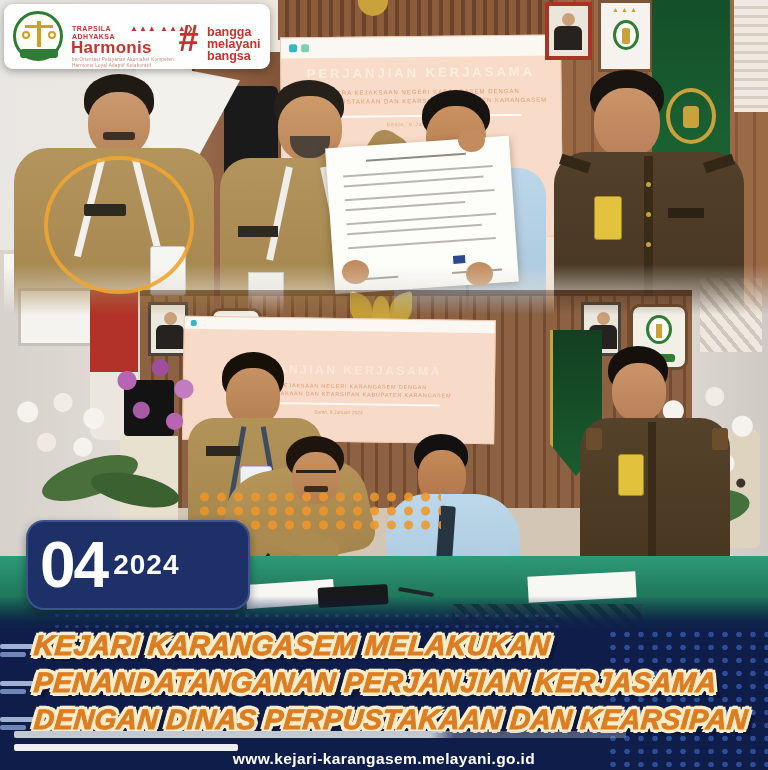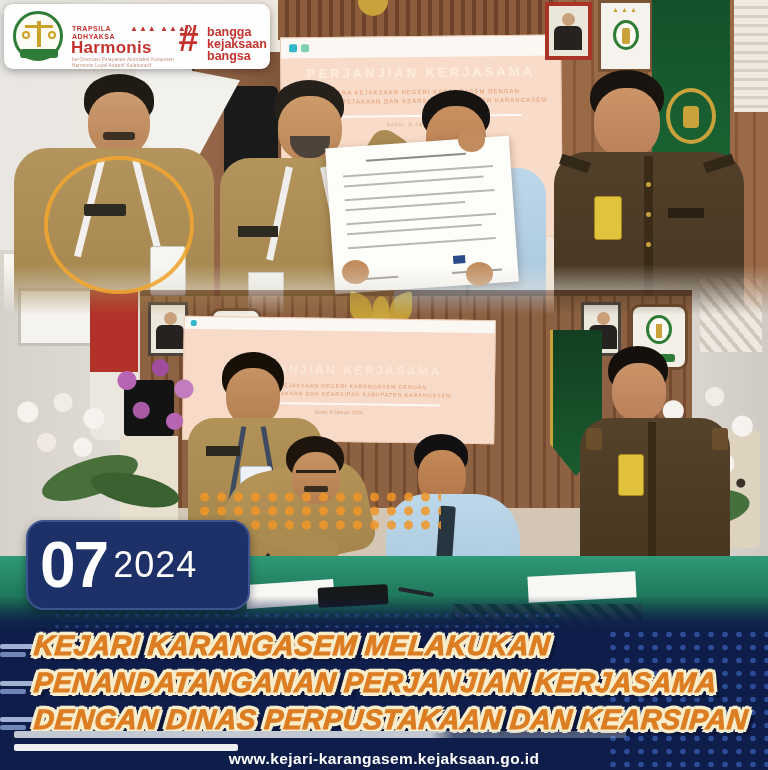--- a/index.html
+++ b/index.html
@@ -211,21 +211,21 @@
   .lb-tag{position:absolute;left:68px;font-size:4.5px;color:#c08a78;letter-spacing:.3px;}
   .lb-tag1{top:53px;}.lb-tag2{top:59px;}
   .lb-hash{left:174px;top:17px;font-size:36px;font-weight:bold;font-style:italic;color:#c5332f;line-height:1;}
   .lb-w{position:absolute;left:203px;font-size:12.5px;font-weight:bold;color:#c5332f;line-height:1;}
   .lb-w1{top:22px;}.lb-w2{top:34px;}.lb-w3{top:46px;}
   
   .badge{left:26px;top:520px;width:224px;height:90px;z-index:8;background:#1d3067;border-radius:18px;border:2px solid rgba(120,150,220,.35);box-shadow:0 4px 10px rgba(0,0,20,.4);display:flex;align-items:center;padding-left:12px;color:#fff;}
   .badge-day{font-size:64px;font-weight:bold;line-height:1;letter-spacing:-2px;}
   .badge-col{margin-left:6px;display:flex;flex-direction:column;}
   .badge-month{font-size:26px;font-weight:bold;line-height:26px;}
-  .badge-year{font-size:36px;font-weight:normal;line-height:34px;letter-spacing:1px;}
+  .badge-year{font-size:28px;font-weight:bold;line-height:34px;letter-spacing:1px;}
 </style>
 </head>
 <body>
 
 <div class="canvas">
 
   <div class="abs ph-bot">
     <div class="abs b-wall"></div>
     <div class="abs b-window"></div>
     <div class="abs b-wood"></div>
@@ -446,43 +446,43 @@
     <div class="stripe s3a"></div>
     <div class="stripe s3b"></div>
   </div>
 
   <div class="hl hl1">KEJARI KARANGASEM MELAKUKAN</div>
   <div class="hl hl2">PENANDATANGANAN PERJANJIAN KERJASAMA</div>
   <div class="hl hl3">DENGAN DINAS PERPUSTAKAAN DAN KEARSIPAN</div>
 
   <div class="abs bar1"></div>
   <div class="abs bar2"></div>
-  <div class="abs site">www.kejari-karangasem.kejaksaan.go.id</div>
+  <div class="abs site">www.kejari-karangasem.melayani.go.id</div>
 
   <div class="abs banner">
     <div class="abs lb-emblem">
       <div class="abs lbe-ring"></div>
       <div class="abs lbe-pole"></div>
       <div class="abs lbe-bar"></div>
       <div class="abs lbe-panL"></div>
       <div class="abs lbe-panR"></div>
       <div class="abs lbe-rib"></div>
     </div>
     <div class="abs lb-line1">TRAPSILA</div>
     <div class="abs lb-line2">ADHYAKSA</div>
     <div class="abs lb-tris">▲▲▲ ▲▲▲❯</div>
     <div class="abs lb-motto">Harmonis</div>
     <div class="abs lb-tag lb-tag1">berOrientasi Pelayanan Akuntabel Kompeten</div>
     <div class="abs lb-tag lb-tag2">Harmonis Loyal Adaptif Kolaboratif</div>
     <div class="abs lb-hash">#</div>
     <div class="lb-w lb-w1">bangga</div>
-    <div class="lb-w lb-w2">kejaksaan</div>
+    <div class="lb-w lb-w2">melayani</div>
     <div class="lb-w lb-w3">bangsa</div>
   </div>
 
   <div class="abs badge">
-    <div class="badge-day">07</div>
+    <div class="badge-day">04</div>
     <div class="badge-col">
       <div class="badge-year">2024</div>
     </div>
   </div>
 
 </div>
 
 </body></html>

